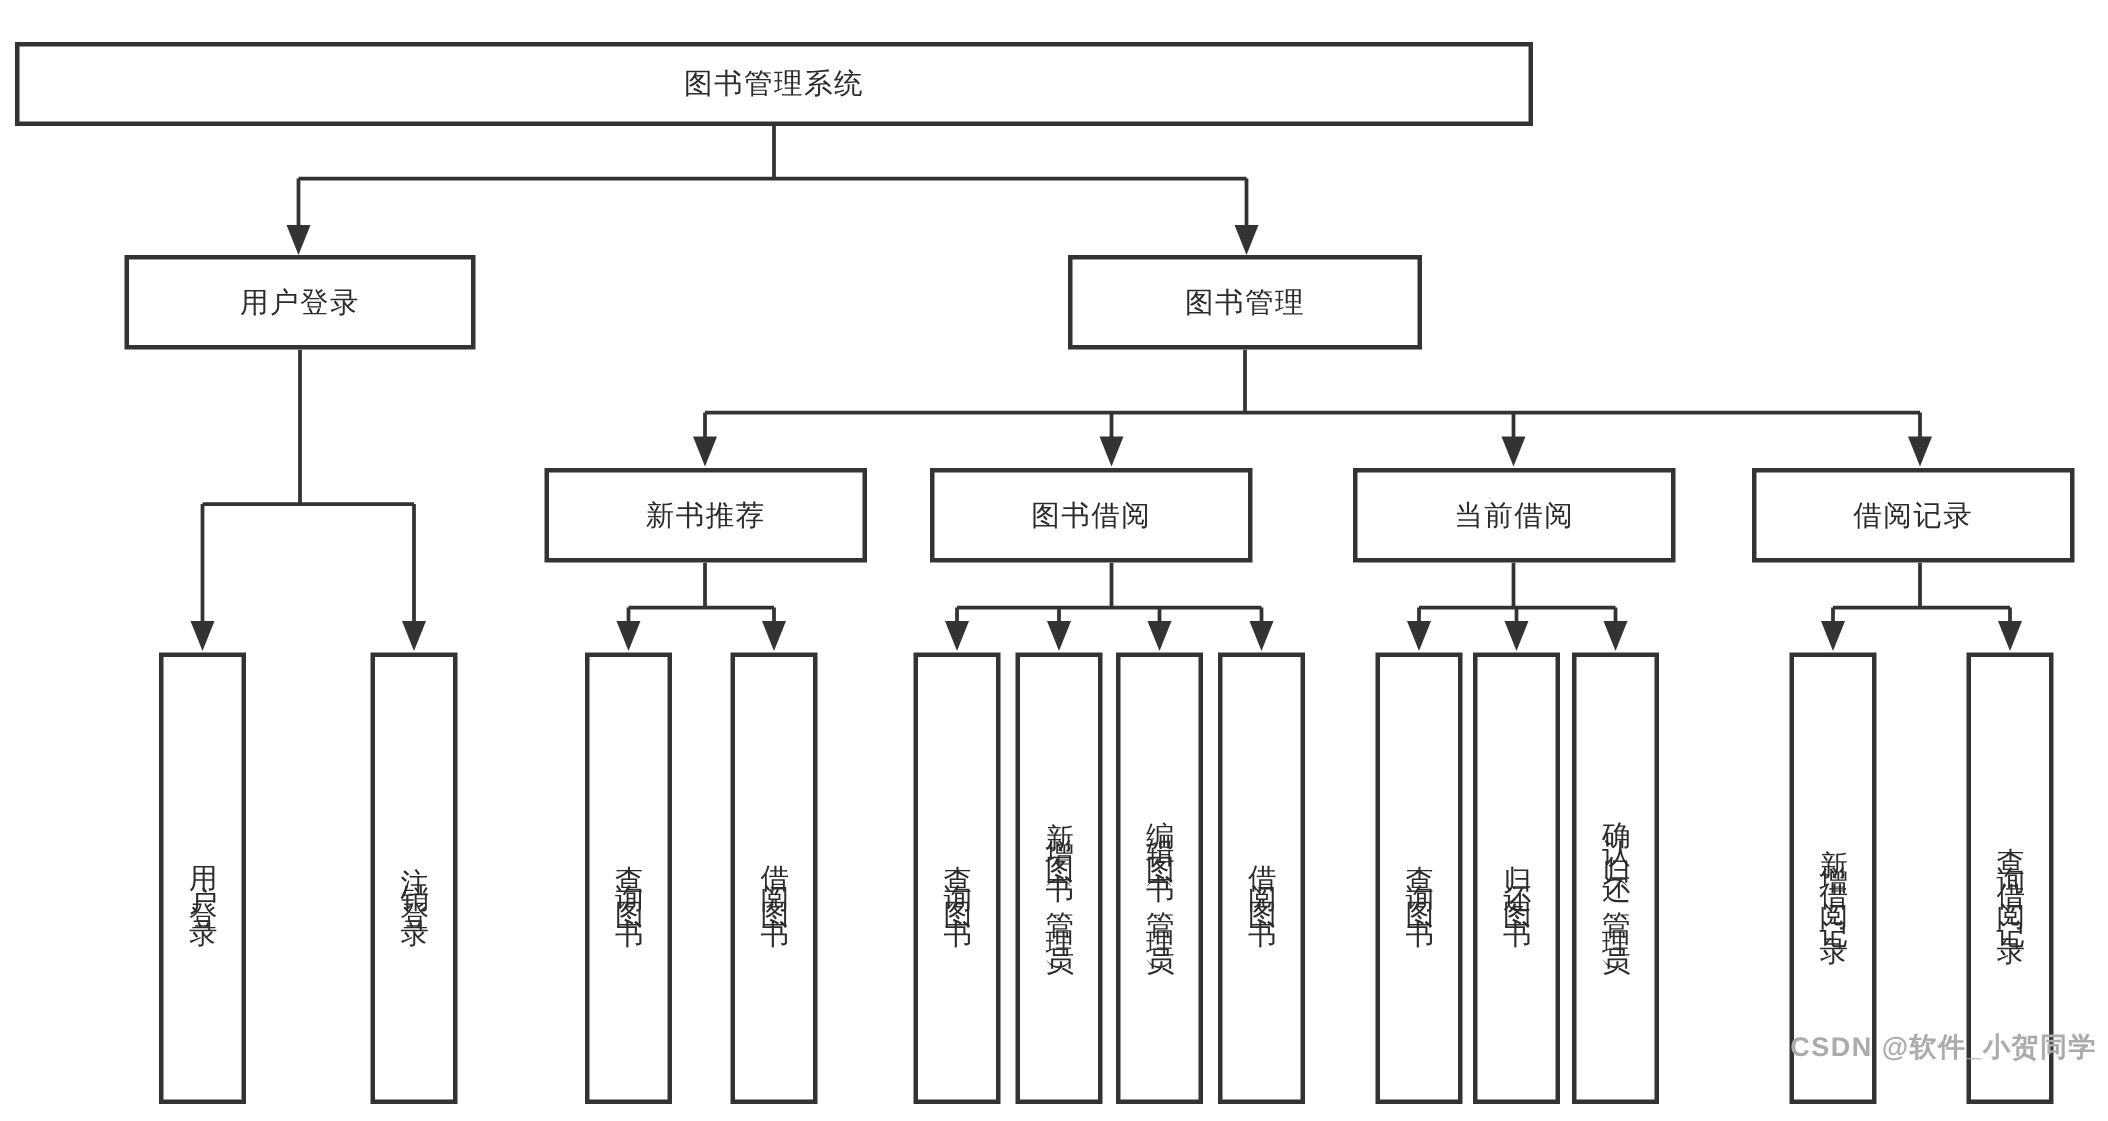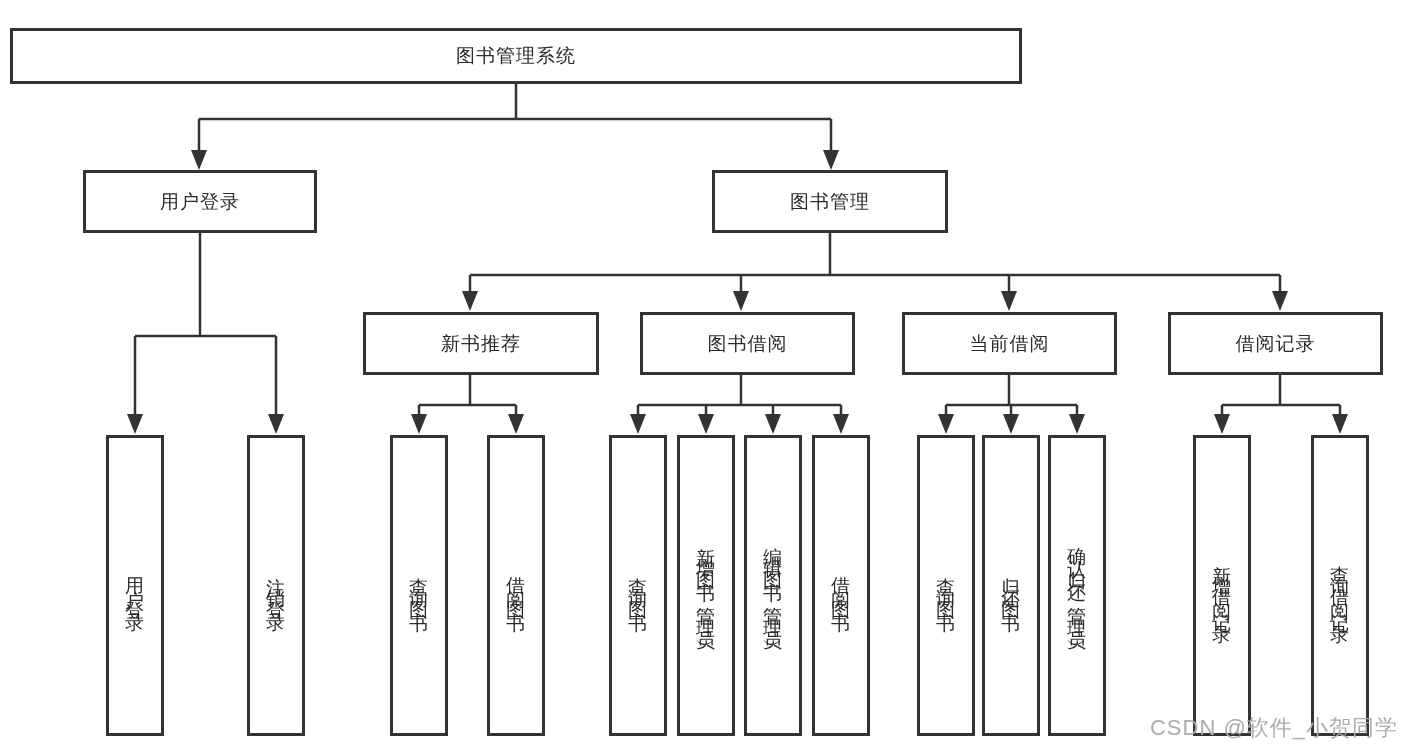--- a/index.html
+++ b/index.html
@@ -36,25 +36,26 @@
     writing-mode: vertical-rl;
     text-orientation: mixed;
     font-size: 19px;
     letter-spacing: 12px;
     line-height: 1;
     white-space: nowrap;
   }
   .watermark {
     position: absolute;
     right: 7px;
-    top: 713px;
-    font-size: 22px;
+    top: 686px;
+    font-size: 18px;
     color: #ababab;
     letter-spacing: 1px;
     white-space: nowrap;
+    font-weight: bold;
   }
 </style>
 </head>
 <body>
 
 <div class="stage">
 
   <svg class="wires" viewBox="0 0 1405 747" xmlns="http://www.w3.org/2000/svg">
     <g stroke="#333333" stroke-width="2.5" fill="none">
 
@@ -99,24 +100,24 @@
     <span>图书管理系统</span>
   </div>
 
   <div class="box hbox" style="left:83px; top:170px; width:234px; height:63px;">
     <span>用户登录</span>
   </div>
   <div class="box hbox" style="left:712px; top:170px; width:236px; height:63px;">
     <span>图书管理</span>
   </div>
 
-  <div class="box hbox" style="left:363px; top:312px; width:236px; height:63px;">
+  <div class="box hbox" style="left:363px; top:312px; width:215px; height:63px;">
     <span>新书推荐</span>
   </div>
-  <div class="box hbox" style="left:640px; top:312px; width:215px; height:63px;">
+  <div class="box hbox" style="left:620px; top:312px; width:215px; height:63px;">
     <span>图书借阅</span>
   </div>
   <div class="box hbox" style="left:902px; top:312px; width:215px; height:63px;">
     <span>当前借阅</span>
   </div>
   <div class="box hbox" style="left:1168px; top:312px; width:215px; height:63px;">
     <span>借阅记录</span>
   </div>
 
   <div class="box vbox" style="left:106px; top:435px; width:58px; height:301px;">

